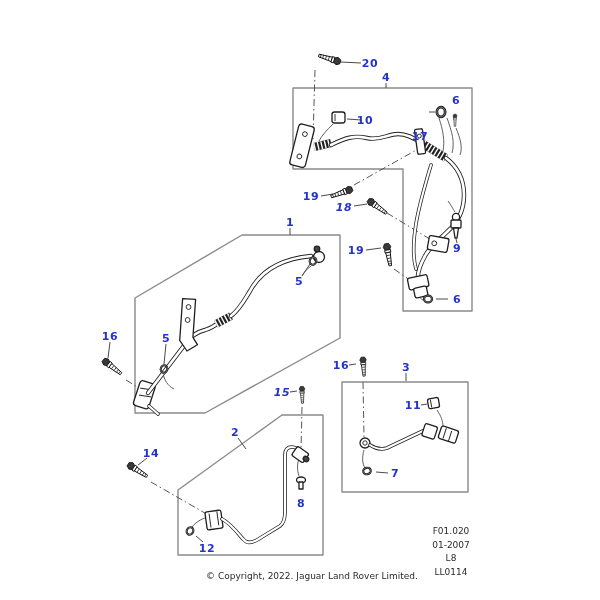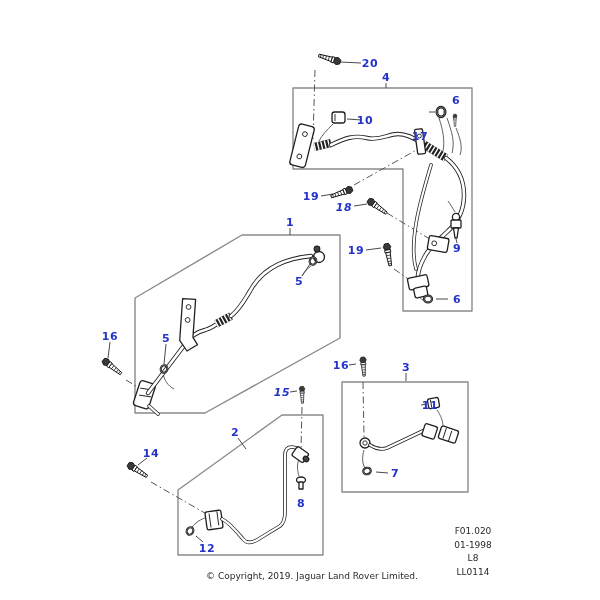--- a/index.html
+++ b/index.html
@@ -31,21 +31,21 @@
   .part-dark{stroke:var(--ink);stroke-width:1.2;fill:#444;}
   .thin{stroke:var(--ink);stroke-width:0.9;fill:none;}
   
   .callout{
     position:absolute;transform:translate(-50%,-50%);
     color:var(--callout);font-weight:bold;font-size:11px;line-height:1;
     letter-spacing:0.5px;cursor:pointer;user-select:none;
   }
   
   .plate{
-    position:absolute;left:473px;top:525px;transform:translateX(-50%);
+    position:absolute;left:451px;top:525px;transform:translateX(-50%);
     text-align:center;color:#2a2a2a;font-size:9px;line-height:13.5px;white-space:nowrap;
   }
   .copyright{
     position:absolute;left:312px;top:571px;transform:translateX(-50%);
     color:#2a2a2a;font-size:9px;white-space:nowrap;
   }
 </style>
 </head>
 <body>
 
@@ -255,29 +255,29 @@
       <span class="callout" style="left: 457px; top: 248px;">9</span>
       <span class="callout" style="left: 457px; top: 299px;">6</span>
       <span class="callout" style="left: 290px; top: 222px;">1</span>
       <span class="callout" style="left: 299px; top: 281px;">5</span>
       <span class="callout" style="left: 110px; top: 336px;">16</span>
       <span class="callout" style="left: 166px; top: 338px;">5</span>
       <span class="callout" style="left: 151px; top: 453px; text-align: right;">14</span>
       <span class="callout" style="left: 282px; top: 392px; font-style: italic;">15</span>
       <span class="callout" style="left: 341px; top: 365px;">16</span>
       <span class="callout" style="left: 406px; top: 367px;">3</span>
-      <span class="callout" style="left: 413px; top: 405px; margin-left: 17px;">11</span>
+      <span class="callout" style="left: 413px; top: 405px;">11</span>
       <span class="callout" style="left: 395px; top: 473px;">7</span>
       <span class="callout" style="left: 207px; top: 548px; text-align: center;">12</span>
       <span class="callout" style="left: 301px; top: 503px;">8</span>
       <span class="callout" style="left: 235px; top: 432px;">2</span>
     </div>
 
   <div class="plate">
       <div>F01.020</div>
-      <div>01-1998</div>
+      <div>01-2007</div>
       <div>L8</div>
       <div>LL0114</div>
     </div>
 
-  <div class="copyright">© Copyright, 2019. Jaguar Land Rover Limited.</div>
+  <div class="copyright">© Copyright, 2022. Jaguar Land Rover Limited.</div>
 
 </div>
 
 </body></html>

